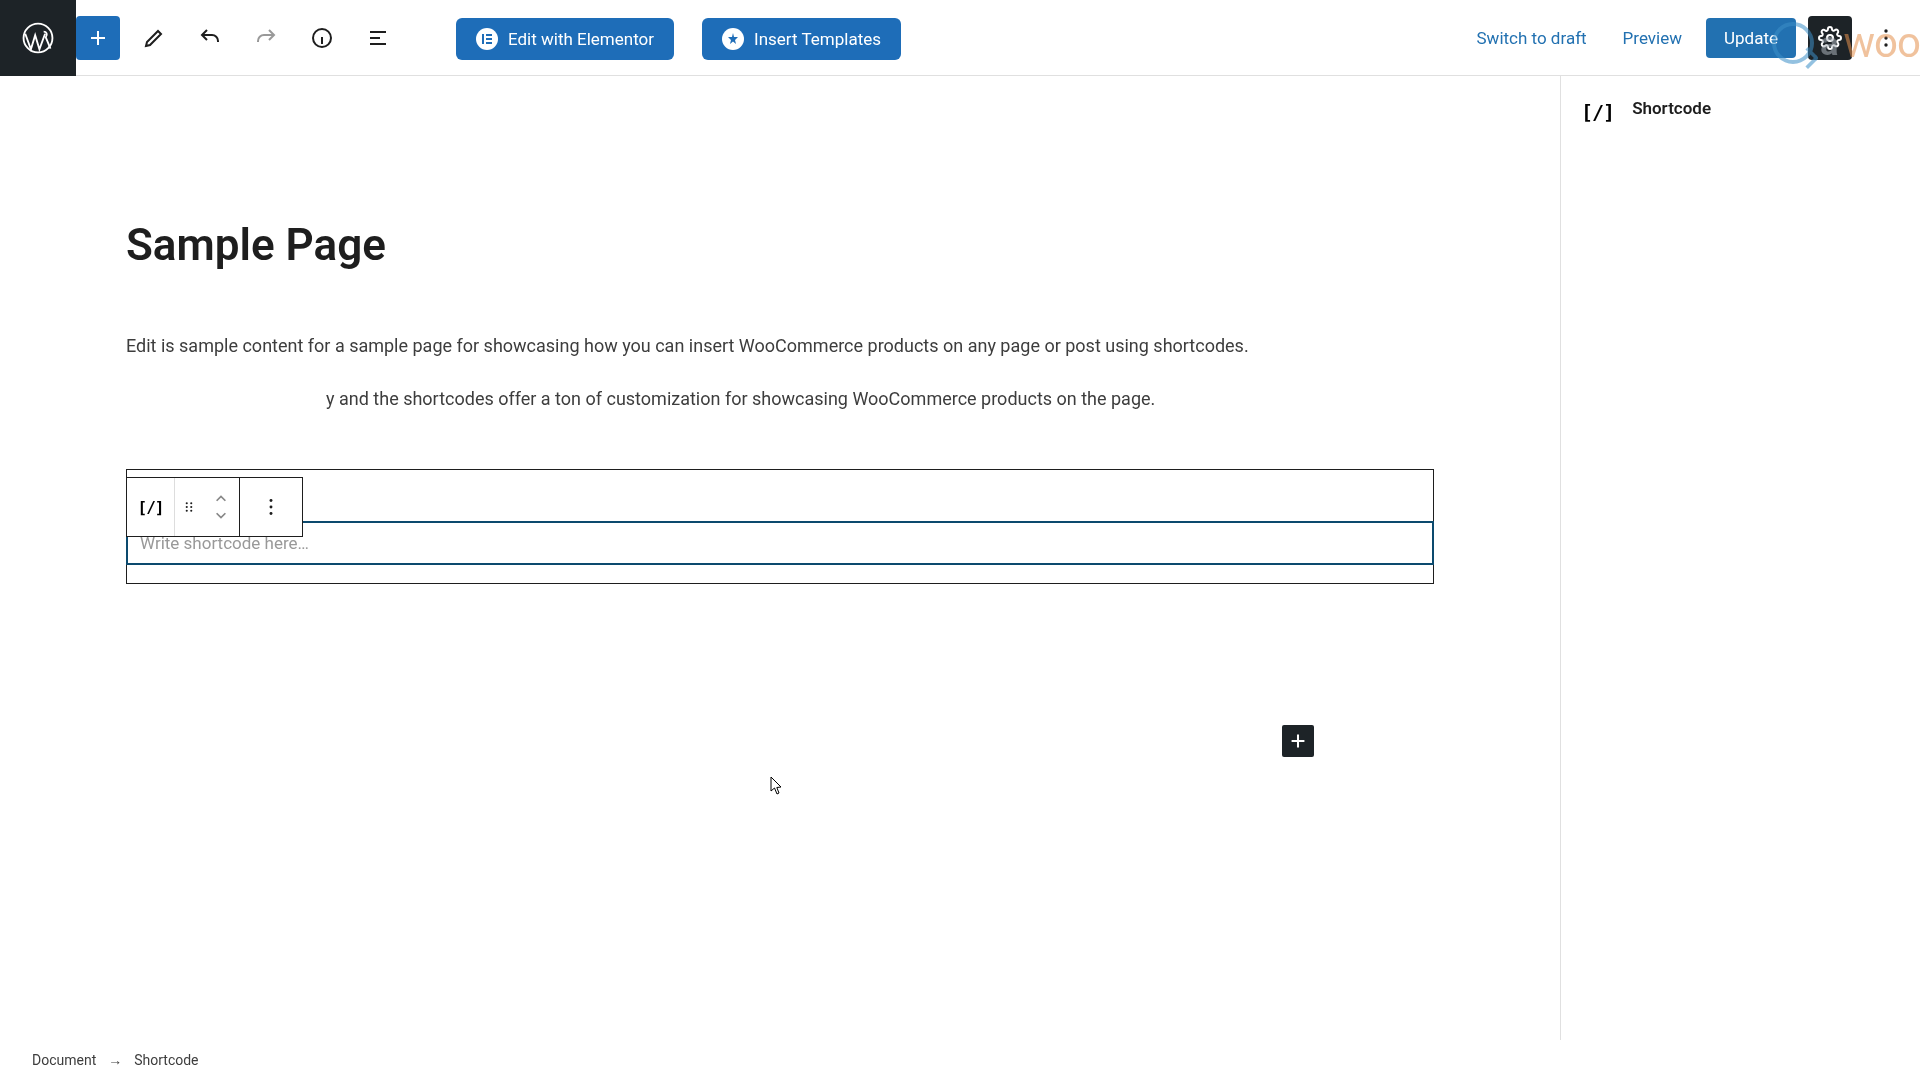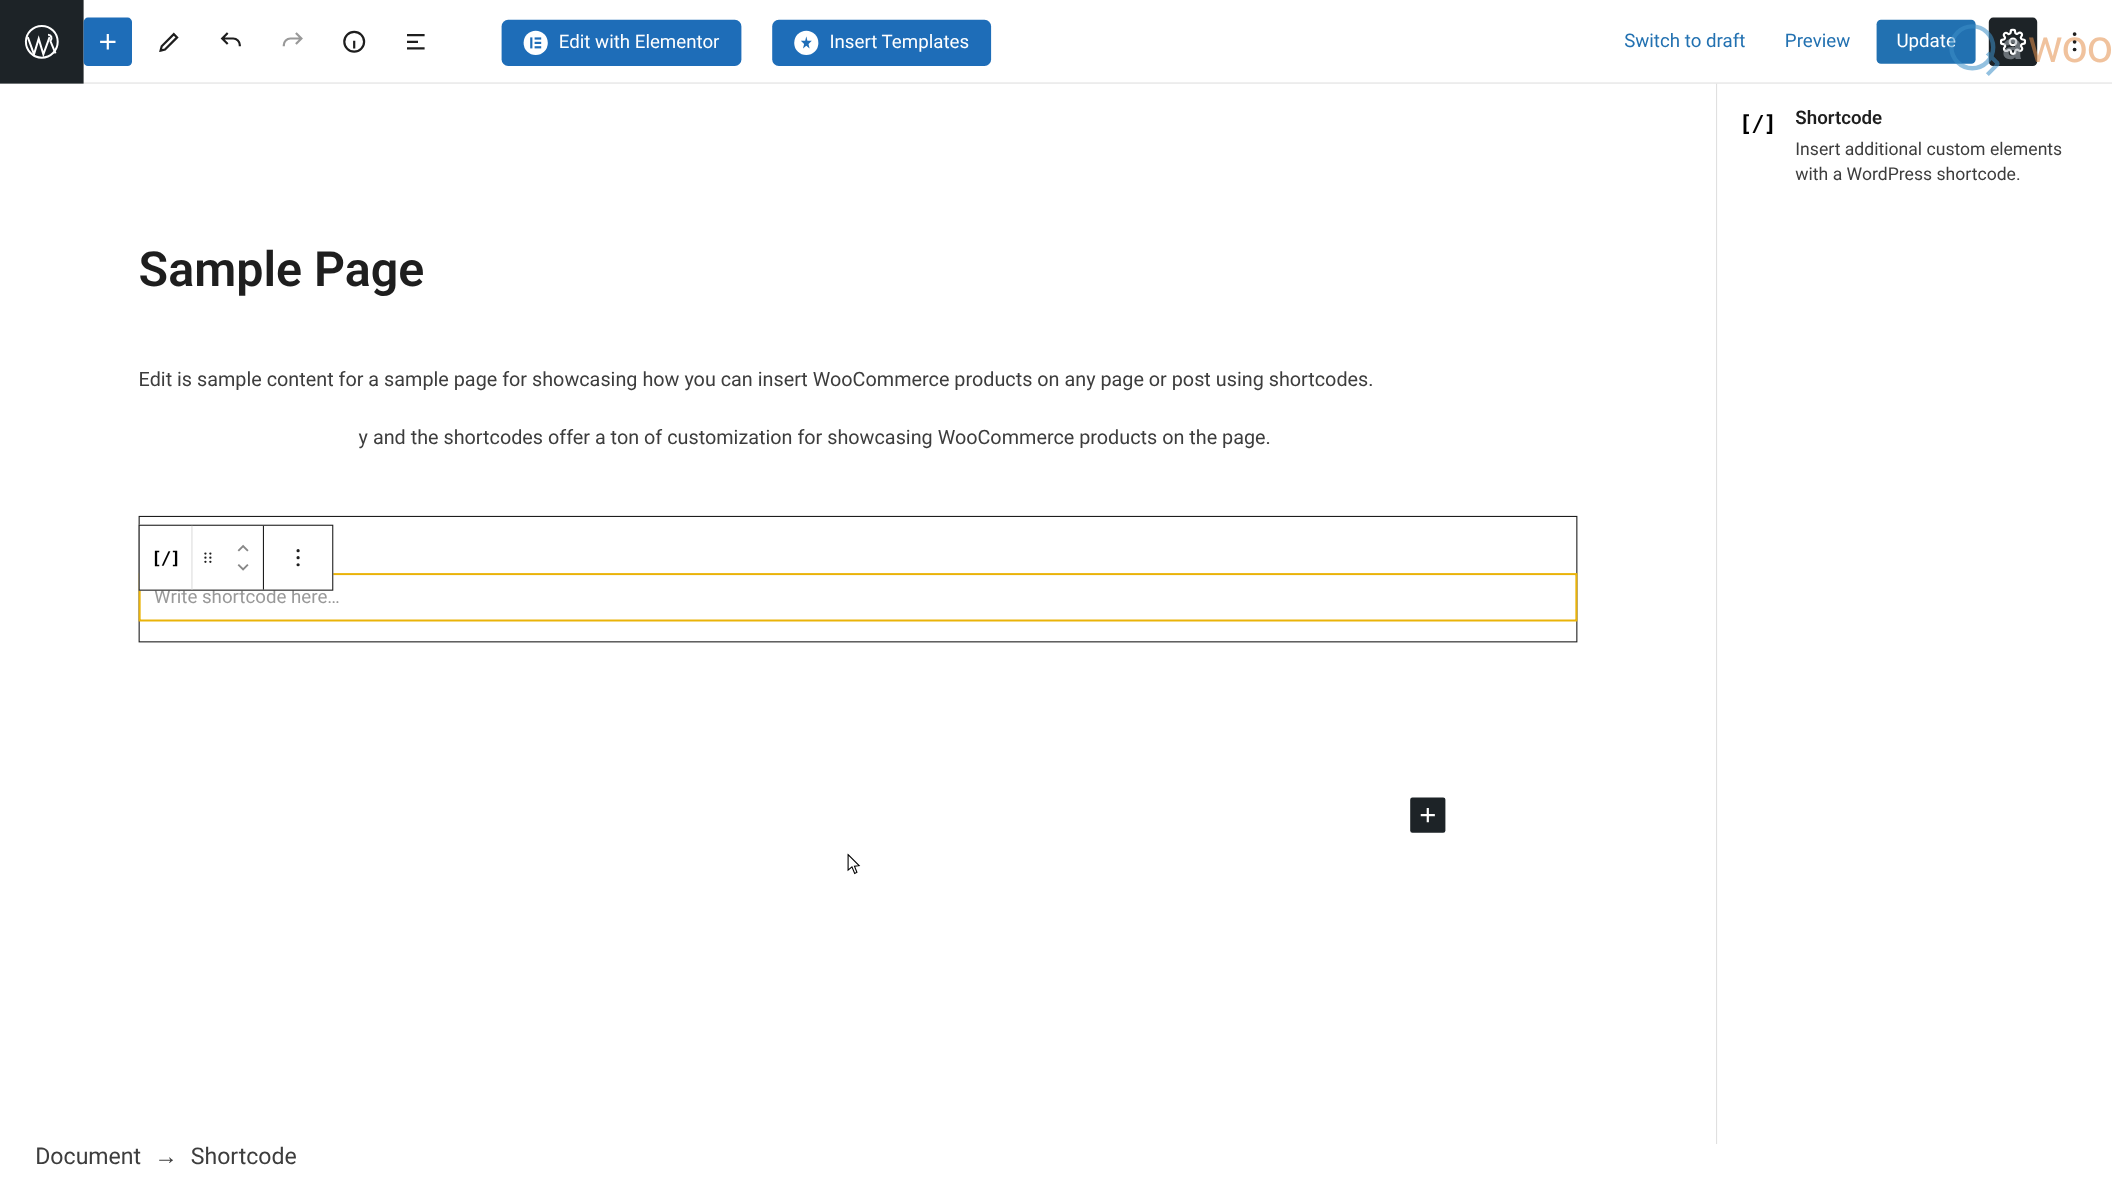--- a/index.html
+++ b/index.html
@@ -36,39 +36,39 @@
   .bt-cell.wide { width: 40px; }
   .bt-cell.divider { width: 0; border-right: 1px solid #1e1e1e; }
   .bt-movers { width: 36px; display: flex; flex-direction: column; align-items: center; justify-content: center; }
   .bt-movers .chev { width: 20px; height: 16px; display: flex; align-items: center; justify-content: center; color: #999; }
 
   
   .shortcode-block { margin: 16px 126px 0 126px; border: 1px solid #1e1e1e; }
   .sc-header { display: flex; align-items: center; padding: 16px 10px; gap: 12px; }
   .sc-header-label { font-size: 16px; font-weight: 600; color: #1e1e1e; }
   .sc-code-icon { font-family: monospace; font-size: 16px; font-weight: 700; letter-spacing: -1px; }
-  .sc-input-wrap { border: 2px solid #eab308; margin: 0 -1px; }
+  .sc-input-wrap { border: 2px solid #0c4a6e; margin: 0 -1px; }
   .sc-input { width: 100%; border: none; padding: 10px 12px; font-size: 17px; outline: none; color: #888; font-family: inherit; }
   .sc-input::placeholder { color: #999; }
   .sc-footer-space { height: 18px; }
 
   .add-block-btn { position: absolute; top: 649px; left: 1282px; width: 32px; height: 32px; background: #1d2327; color: #fff; display: flex; align-items: center; justify-content: center; border: none; border-radius: 2px; cursor: pointer; }
   .add-block-btn svg { width: 22px; height: 22px; }
 
   
   .sb-tabs { display: flex; border-bottom: 1px solid #e0e0e0; position: relative; height: 62px; align-items: flex-end; }
   .sb-tab { padding: 18px 20px; font-size: 17px; color: #1e1e1e; background: none; border: none; cursor: pointer; }
   .sb-tab.active { font-weight: 600; border-bottom: 4px solid #2271b1; margin-bottom: -1px; }
   .sb-close { position: absolute; right: 0; top: 12px; width: 40px; height: 40px; display: flex; align-items: center; justify-content: center; background: none; border: none; cursor: pointer; font-size: 22px; }
   .sb-body { padding: 22px 20px; display: flex; gap: 18px; }
   .sb-block-title { font-size: 17px; font-weight: 600; color: #1e1e1e; margin-bottom: 6px; }
   .sb-block-desc { font-size: 16px; color: #3d3d3d; line-height: 1.45; }
 
   
-  .breadcrumb-bar { position: absolute; bottom: 0; left: 0; right: 16px; height: 40px; display: flex; padding: 0 32px; font-size: 21px; color: #3d3d3d; gap: 12px; }
+  .breadcrumb-bar { position: absolute; bottom: 0; left: 0; right: 16px; height: 40px; display: flex; align-items: center; padding: 0 32px; font-size: 14px; color: #3d3d3d; gap: 12px; }
 
   
   .watermark { position: absolute; top: 18px; right: 0; display: flex; align-items: center; gap: 6px; opacity: 0.55; pointer-events: none; z-index: 100; }
   .wm-circ { width: 42px; height: 42px; border: 4px solid #3c8fc8; border-radius: 50%; position: relative; }
   .wm-circ::after { content: ""; position: absolute; width: 12px; height: 12px; border-right: 4px solid #3c8fc8; border-bottom: 4px solid #3c8fc8; bottom: -6px; right: -6px; transform: rotate(-45deg); border-radius: 0 0 4px 0; }
   .wm-txt1 { color: #aab2b9; font-weight: 700; font-size: 34px; letter-spacing: -1px; }
   .wm-txt2 { color: #e4914e; font-weight: 400; font-size: 42px; letter-spacing: -1px; text-align: right; }
 
   .cursor { position: absolute; top: 700px; left: 770px; width: 14px; height: 20px; pointer-events: none; }
   .cursor svg { width: 14px; height: 20px; }
@@ -224,21 +224,20 @@
           <path d="M1 1 L1 15 L4.5 12 L7 18 L9 17 L6.8 11.5 L11 11 Z" fill="#fff" stroke="#000" stroke-width="1"></path>
         </svg>
     </div>
   </div>
 
   <div class="sidebar">
     <div class="sb-body">
       <span class="sc-code-icon" style="font-size:20px; margin-top:2px">[/]</span>
       <div>
         <div class="sb-block-title">Shortcode</div>
-        <div class="sb-block-desc">Insert additional custom elements with a WordPress shortcode.</div>
       </div>
     </div>
   </div>
 </div>
 
 <div class="breadcrumb-bar">
   <span>Document</span>
   <span>→</span>
   <span>Shortcode</span>
 </div>

